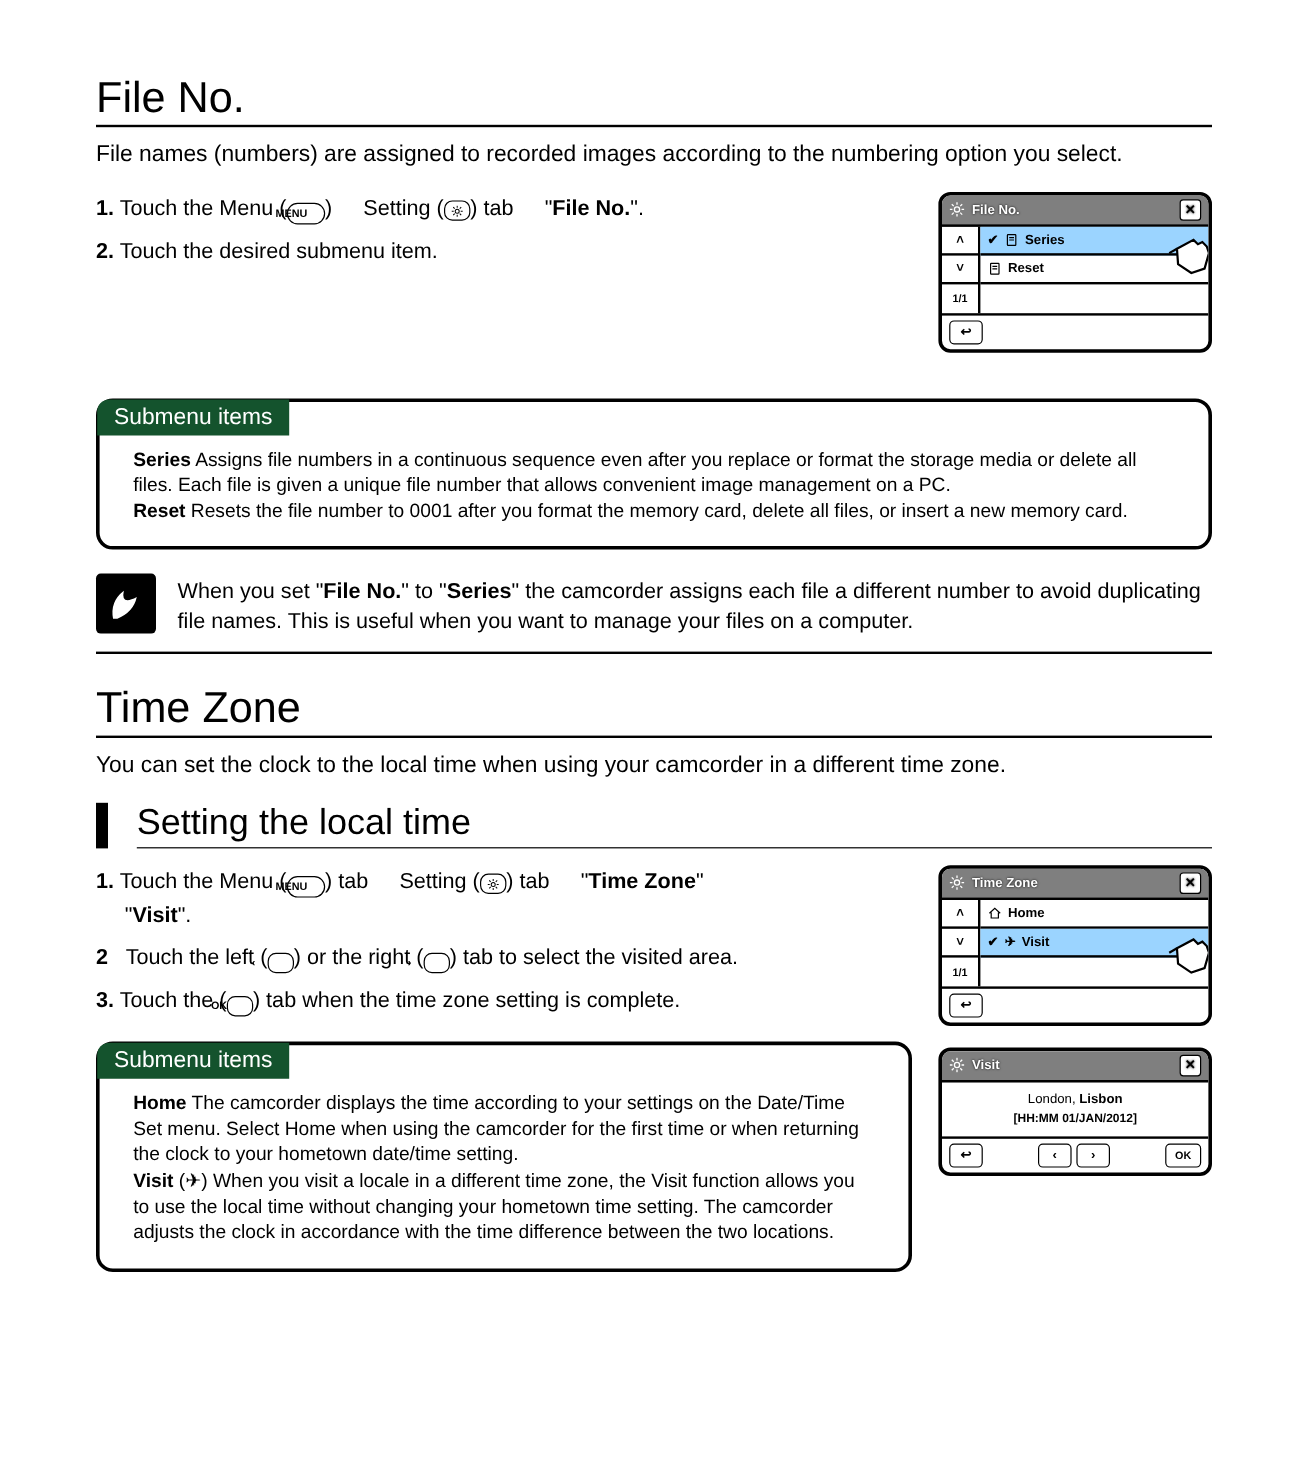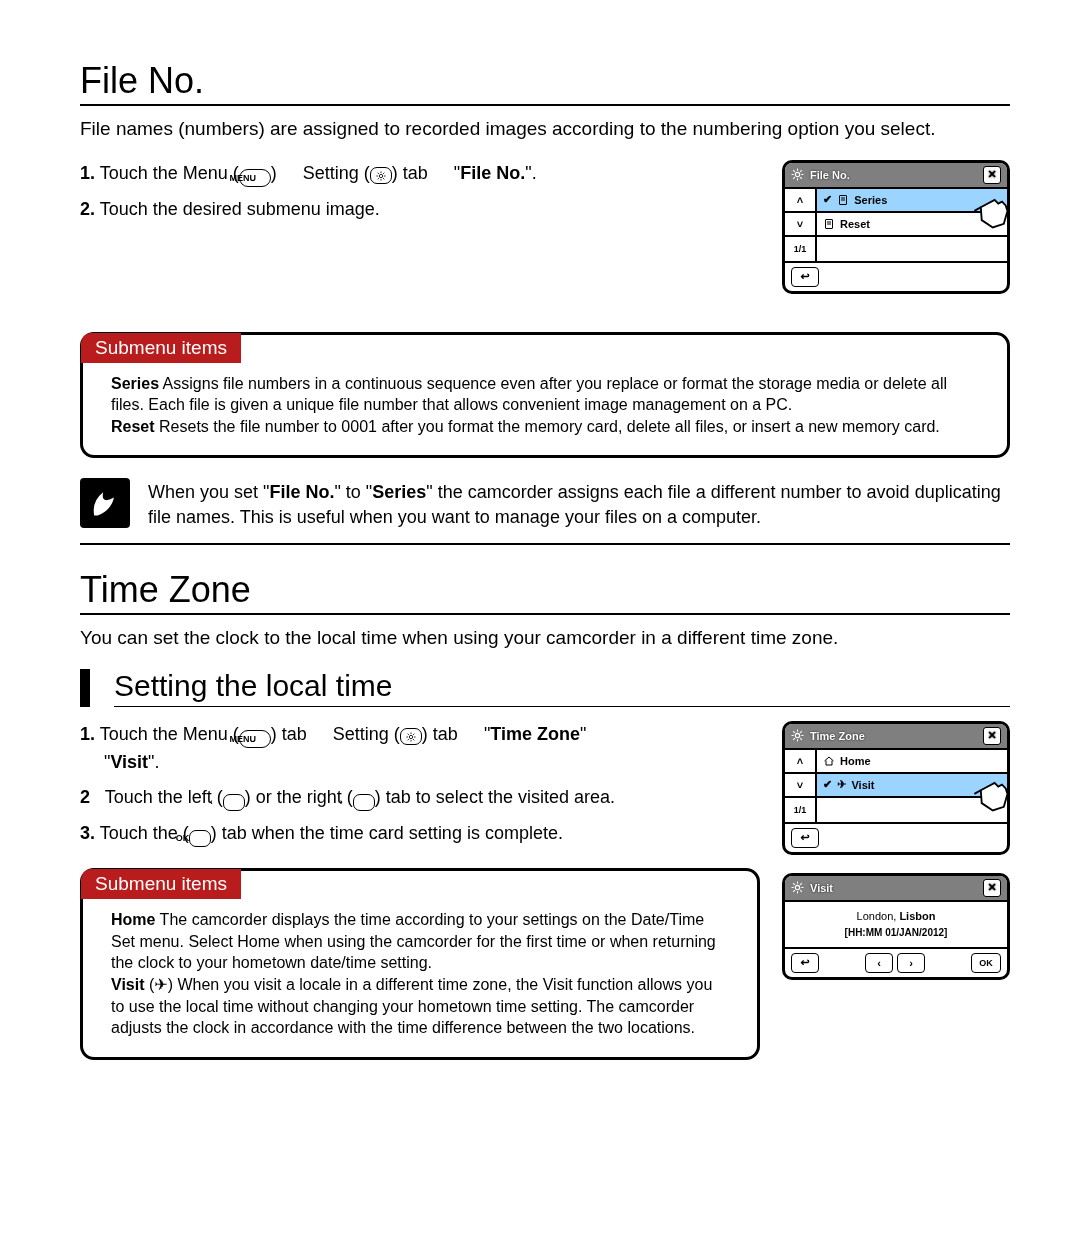--- a/index.html
+++ b/index.html
@@ -31,21 +31,21 @@
   ul.bull { list-style: none; margin: 6px 0 0 40px; font-size: 18px; line-height: 1.45; }
   ul.bull li::before { content: "•"; margin: 0 10px 0 -20px; }
   .submenu-box {
     border: 3px solid #000;
     border-radius: 14px;
     margin-top: 20px;
     padding: 0 0 14px 0;
     position: relative;
   }
   .submenu-tab {
-    background: #b91c1c; color: #fff;
+    background: #14532d; color: #fff;
     font-size: 19px; padding: 4px 14px;
     border-top-left-radius: 10px;
     display: inline-block;
     margin-top: -2px; margin-left: -2px;
   }
   .submenu-body {
     font-size: 16px; line-height: 1.35;
     padding: 10px 28px 4px 28px;
   }
   .submenu-body .item-name { font-weight: 700; }
@@ -143,21 +143,21 @@
                 <line x1="4" y1="4" x2="7" y2="7"></line>
                 <line x1="17" y1="17" x2="20" y2="20"></line>
                 <line x1="4" y1="20" x2="7" y2="17"></line>
                 <line x1="17" y1="7" x2="20" y2="4"></line>
               </g>
             </svg>
           </span><span>) tab</span><span class="gap"></span><span>"</span><span class="bold">File No.</span><span>".</span>
       </li>
       <li>
         <span class="num">2.</span>
-        <span>Touch the desired submenu image.</span>
+        <span>Touch the desired submenu item.</span>
       </li>
     </ol>
   </div>
   <div class="right-col">
     <div class="lcd">
       <div class="lcd-header">
         <svg width="13" height="13" viewBox="0 0 24 24" stroke="#fff" fill="none" stroke-width="2">
             <circle cx="12" cy="12" r="4"></circle>
             <g>
               <line x1="12" y1="1" x2="12" y2="5"></line>
@@ -262,21 +262,21 @@
           </span><span>) tab</span><span class="gap"></span><span>"</span><span class="bold">Time Zone</span><span>"</span><span class="gap"></span>
         <br>
         <span>"</span><span class="bold">Visit</span><span>".</span>
       </li>
       <li>
         <span class="num">2</span>&nbsp;&nbsp;
         <span>Touch the left (</span><span class="ic sm">‹</span><span>) or the right (</span><span class="ic sm">›</span><span>) tab to select the visited area.</span>
       </li>
       <li>
         <span class="num">3.</span>
-        <span>Touch the (</span><span class="ic sm">OK</span><span>) tab when the time card setting is complete.</span>
+        <span>Touch the (</span><span class="ic sm">OK</span><span>) tab when the time zone setting is complete.</span>
       </li>
     </ol>
 
     <div class="submenu-box">
       <span class="submenu-tab">Submenu items</span>
       <div class="submenu-body">
         <div><span class="item-name">Home</span><span>  The camcorder displays the time according to your settings on the Date/Time Set menu. Select Home when using the camcorder for the first time or when returning the clock to your hometown date/time setting.</span></div>
         <div><span class="item-name">Visit</span><span> (</span><span>✈</span><span>)   </span><span>When you visit a locale in a different time zone, the Visit function allows you to use the local time without changing your hometown time setting. The camcorder adjusts the clock in accordance with the time difference between the two locations.</span></div>
       </div>
     </div>

